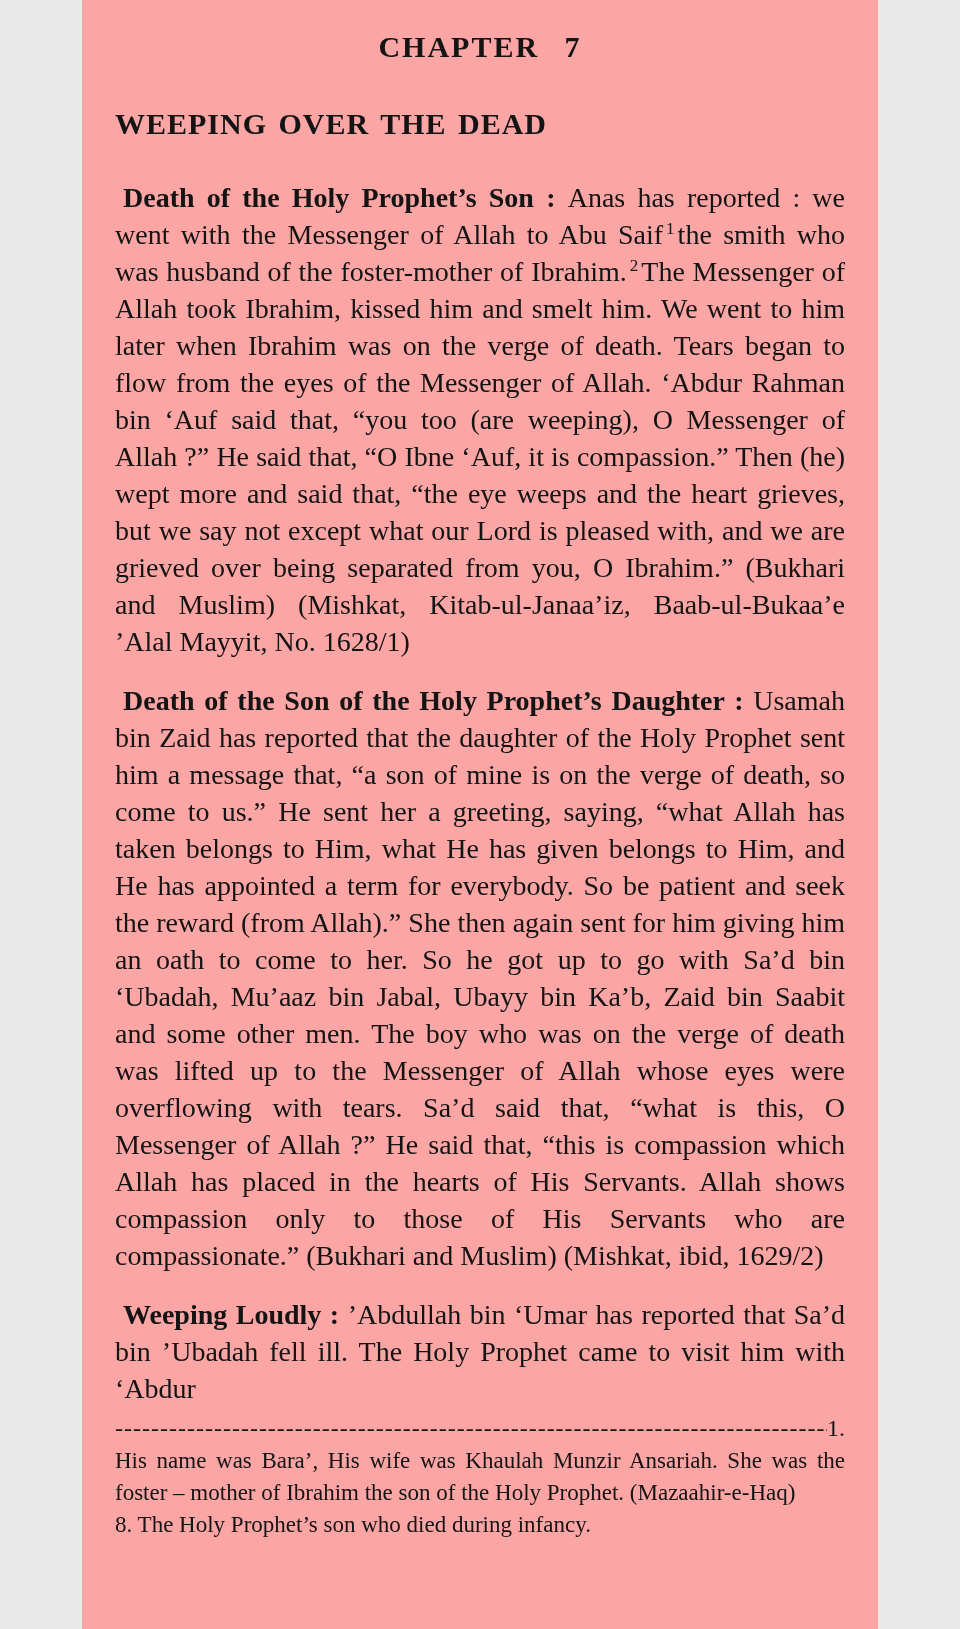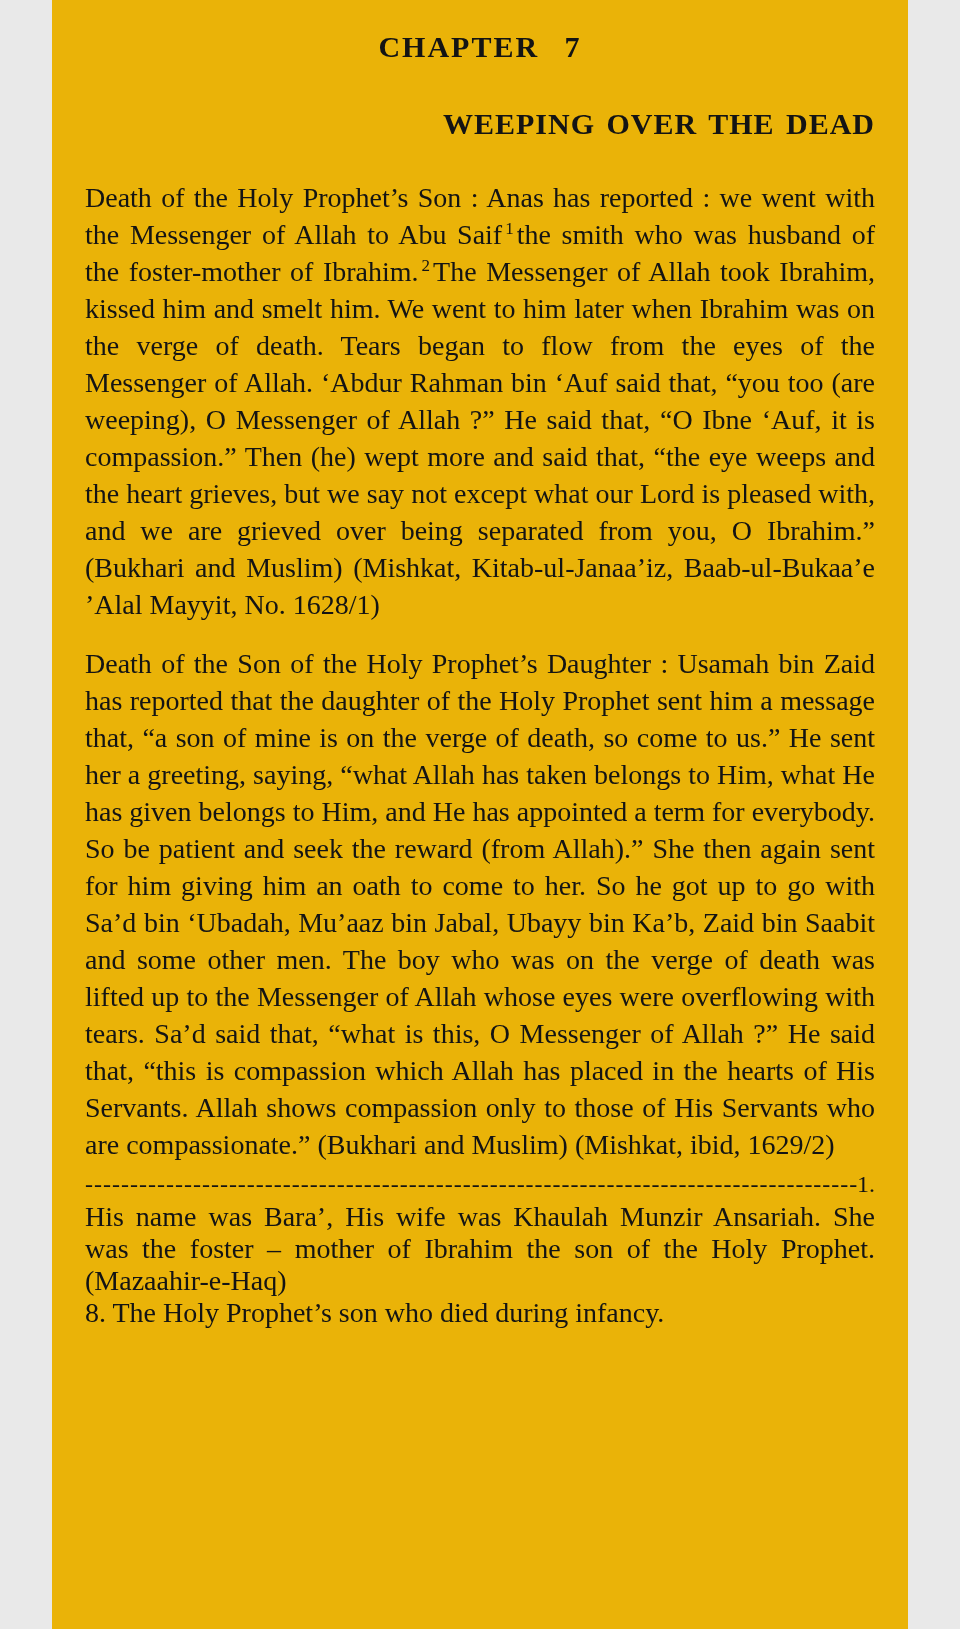--- a/index.html
+++ b/index.html
@@ -2,57 +2,57 @@
 <html><head>
 <meta charset="utf-8">
 <style>
   html, body {
     margin: 0;
     padding: 0;
     background: #e9e9e9;
   }
   .page {
     position: relative;
-    width: 856px;
+    width: 796px;
     height: 1629px;
     margin: 0 auto;
-    background: #eab308;
+    background: #fca5a5;
     box-sizing: border-box;
     padding: 24px 33px 0 33px;
     color: #141414;
     font-family: "Liberation Serif", "DejaVu Serif", serif;
     overflow: hidden;
   }
   .chapter-title {
     font-size: 30px;
     font-weight: bold;
     text-align: center;
     letter-spacing: 2px;
     word-spacing: 16px;
     margin: 6px 0 0 0;
   }
   .section-title {
     font-size: 30px;
     font-weight: bold;
-    text-align: right;
+    text-align: left;
     letter-spacing: 1px;
     word-spacing: 3px;
     margin: 43px 0 0 0;
   }
   .body-text {
     margin-top: 38px;
   }
   p.para {
     font-size: 28px;
     line-height: 37px;
     text-align: justify;
     margin: 0 0 22px 0;
   }
   p.para:last-child { margin-bottom: 0; }
-  .seg-bold { font-weight: normal; }
+  .seg-bold { font-weight: bold; margin-left: 8px; }
   .seg-italic { }
   sup.fn-ref {
     font-size: 17px;
     line-height: 0;
     vertical-align: super;
     padding: 0 3px;
   }
   .separator {
     display: flex;
     align-items: baseline;
@@ -66,36 +66,37 @@
     overflow: hidden;
     letter-spacing: 1px;
   }
   .separator .fn-label {
     flex: 0 0 auto;
   }
   .footnotes {
     margin-top: 2px;
   }
   .footnote {
-    font-size: 28px;
+    font-size: 23px;
     line-height: 32px;
     text-align: justify;
     margin: 0;
   }
 </style>
 </head>
 <body>
 
 <div class="page">
   <h1 class="chapter-title">CHAPTER 7</h1>
   <h2 class="section-title">WEEPING OVER THE DEAD</h2>
 
   <div class="body-text" id="paragraphs">
       <p class="para"><span class="seg-bold">Death of the Holy Prophet’s Son : </span><span>Anas has reported : we went with the Messenger of Allah to Abu Saif</span><sup class="fn-ref">1</sup><span>the smith who was husband of the foster-mother of Ibrahim.</span><sup class="fn-ref">2</sup><span>The Messenger of Allah took Ibrahim, kissed him and smelt him. We went to him later when Ibrahim was on the verge of death. Tears began to flow from the eyes of the Messenger of Allah. ‘Abdur Rahman bin ‘Auf said that, “you too (are weeping), O Messenger of Allah ?” He said that, “O Ibne ‘Auf, it is compassion.” Then (he) wept more and said that, “the eye weeps and the heart grieves, but we say not except what our Lord is pleased with, and we are grieved over being separated from you, O Ibrahim.” (</span><span class="seg-italic">Bukhari</span><span> and </span><span class="seg-italic">Muslim</span><span>) (</span><span class="seg-italic">Mishkat, Kitab-ul-Janaa’iz, Baab-ul-Bukaa’e ’Alal Mayyit,</span><span> No. 1628/1)</span></p>
       <p class="para"><span class="seg-bold">Death of the Son of the Holy Prophet’s Daughter : </span><span>Usamah bin Zaid has reported that the daughter of the Holy Prophet sent him a message that, “a son of mine is on the verge of death, so come to us.” He sent her a greeting, saying, “what Allah has taken belongs to Him, what He has given belongs to Him, and He has appointed a term for everybody. So be patient and seek the reward (from Allah).” She then again sent for him giving him an oath to come to her. So he got up to go with Sa’d bin ‘Ubadah, Mu’aaz bin Jabal, Ubayy bin Ka’b, Zaid bin Saabit and some other men. The boy who was on the verge of death was lifted up to the Messenger of Allah whose eyes were overflowing with tears. Sa’d said that, “what is this, O Messenger of Allah ?” He said that, “this is compassion which Allah has placed in the hearts of His Servants. Allah shows compassion only to those of His Servants who are compassionate.” (</span><span class="seg-italic">Bukhari</span><span> and </span><span class="seg-italic">Muslim</span><span>) (</span><span class="seg-italic">Mishkat, ibid,</span><span> 1629/2)</span></p>
+      <p class="para"><span class="seg-bold">Weeping Loudly : </span><span>’Abdullah bin ‘Umar has reported that Sa’d bin ’Ubadah fell ill. The Holy Prophet came to visit him with ‘Abdur</span></p>
     </div>
 
   <div class="separator">
     <span class="dashes">--------------------------------------------------------------------------------------------------------------------------------------------------------------------</span>
     <span class="fn-label">1.</span>
   </div>
 
   <div class="footnotes" id="footnotes">
       <div class="footnote"><span>His name was Bara’, His wife was Khaulah Munzir Ansariah. She was the foster – mother of Ibrahim the son of the Holy Prophet. (</span><span class="seg-italic">Mazaahir-e-Haq</span><span>)</span></div>
       <div class="footnote"><span>8. The Holy Prophet’s son who died during infancy.</span></div>

